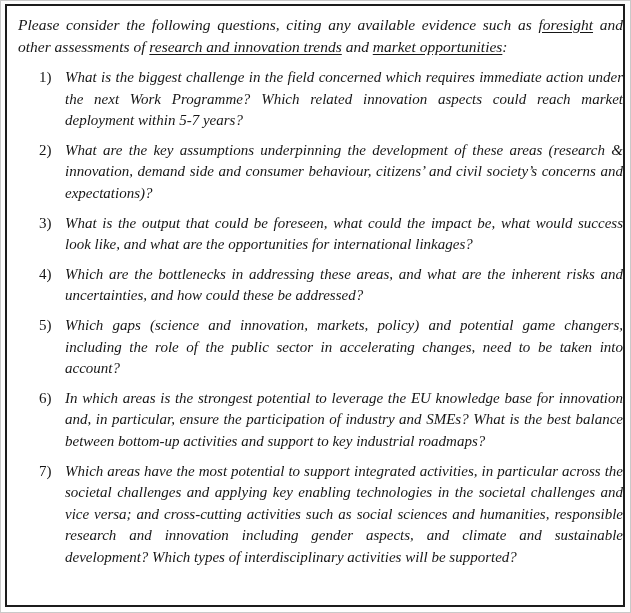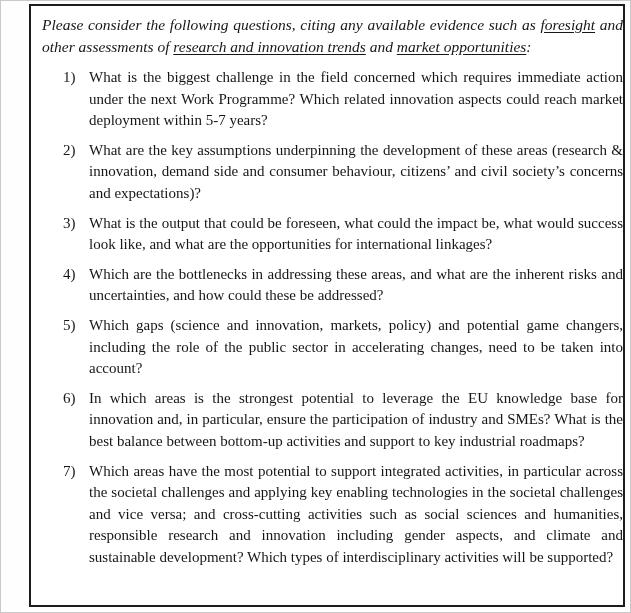--- a/index.html
+++ b/index.html
@@ -23,21 +23,20 @@
   .doc-frame {
     position: absolute;
     left: 4px;
     top: 3px;
     right: 5px;
     bottom: 5px;
     border: 2px solid #1c1c1c;
     background: #ffffff;
     box-sizing: border-box;
     padding: 8px 0 8px 9px;
-    margin-left: 24px;
   }
   .intro {
     font-style: italic;
     font-size: 15.5px;
     line-height: 1.42;
     text-align: justify;
     margin: 0 0 9px 2px;
   }
   .u {
     text-decoration: underline;
@@ -57,20 +56,21 @@
   }
   .q-item:last-child { margin-bottom: 0; }
   .q-marker {
     position: absolute;
     left: 23px;
     top: 0;
   }
   .q-text {
     display: block;
     text-align: justify;
+    font-style: italic;
   }
 </style>
 </head>
 <body>
 
 <div class="page">
   <div class="doc-frame">
 
     <p class="intro"><span>Please consider the following questions, citing any available evidence such as </span><span class="u">foresight</span><span> and other assessments of </span><span class="u">research and innovation trends</span><span> and </span><span class="u">market opportunities</span><span>:</span></p>
 

